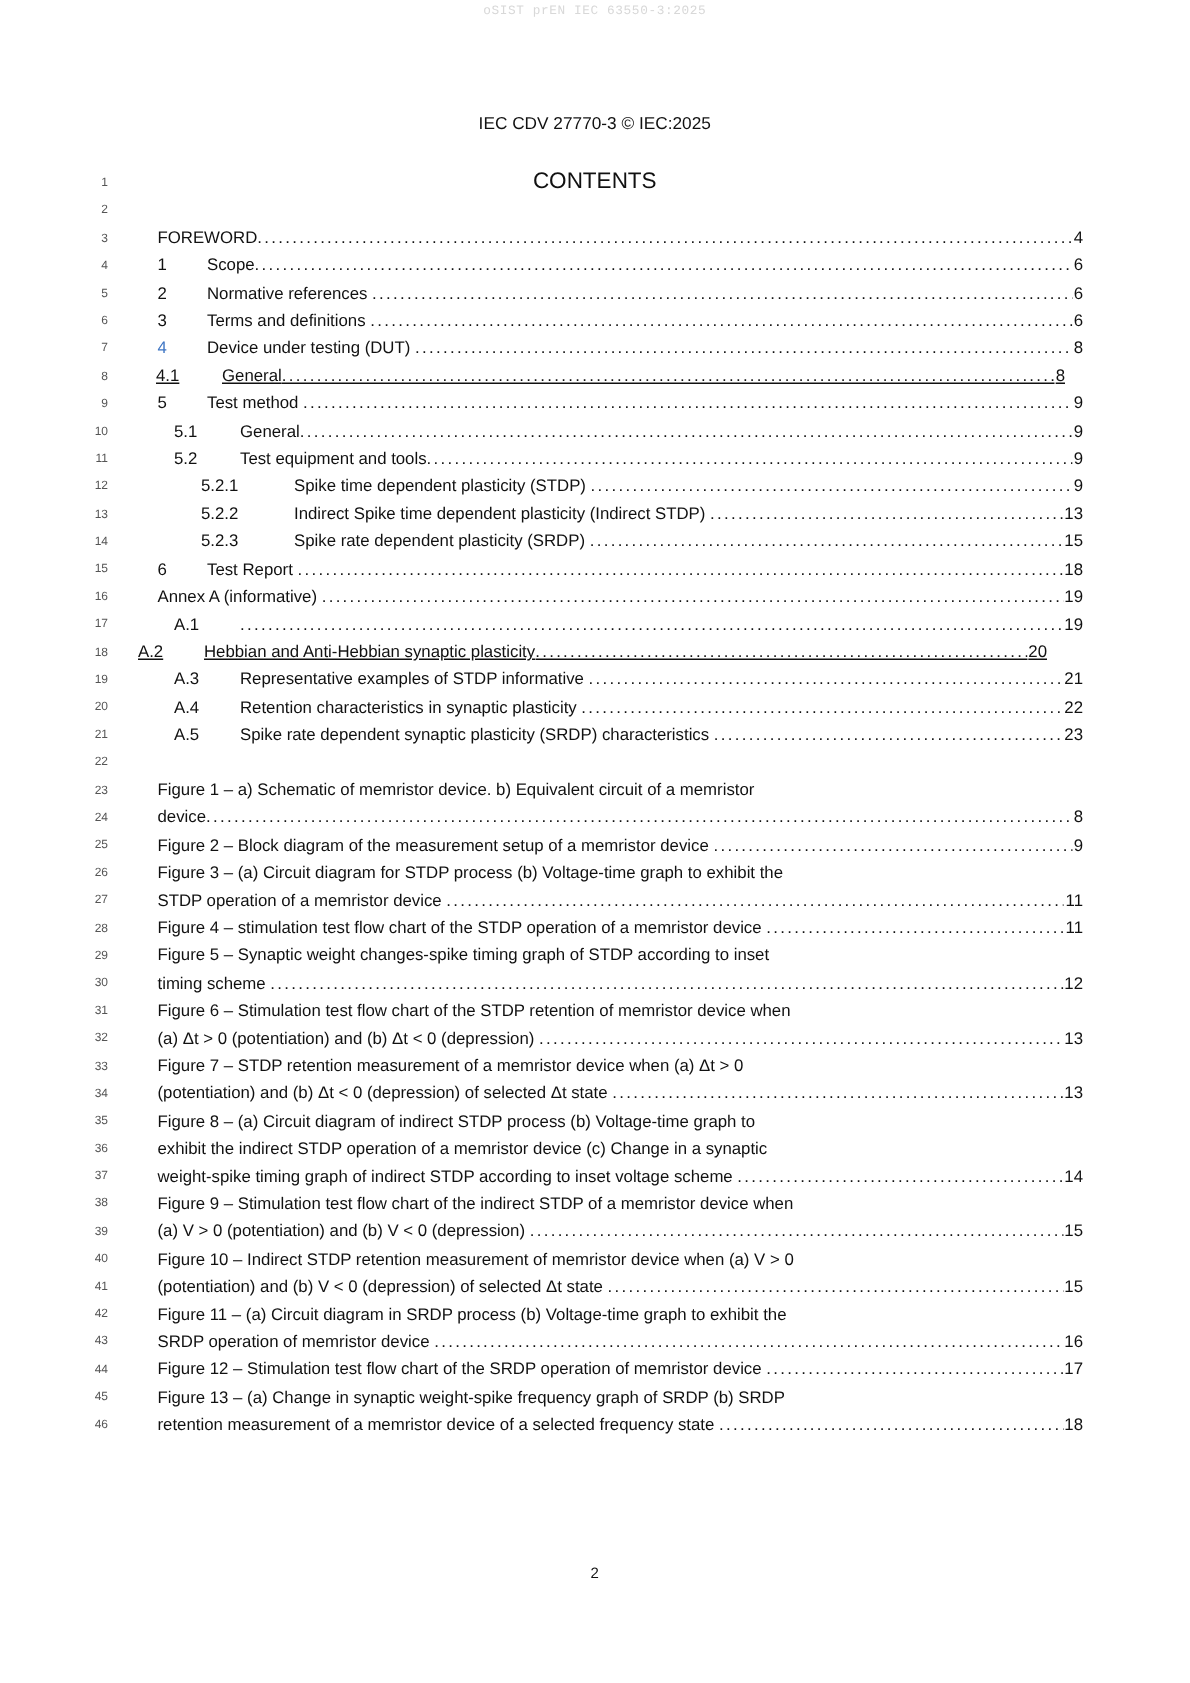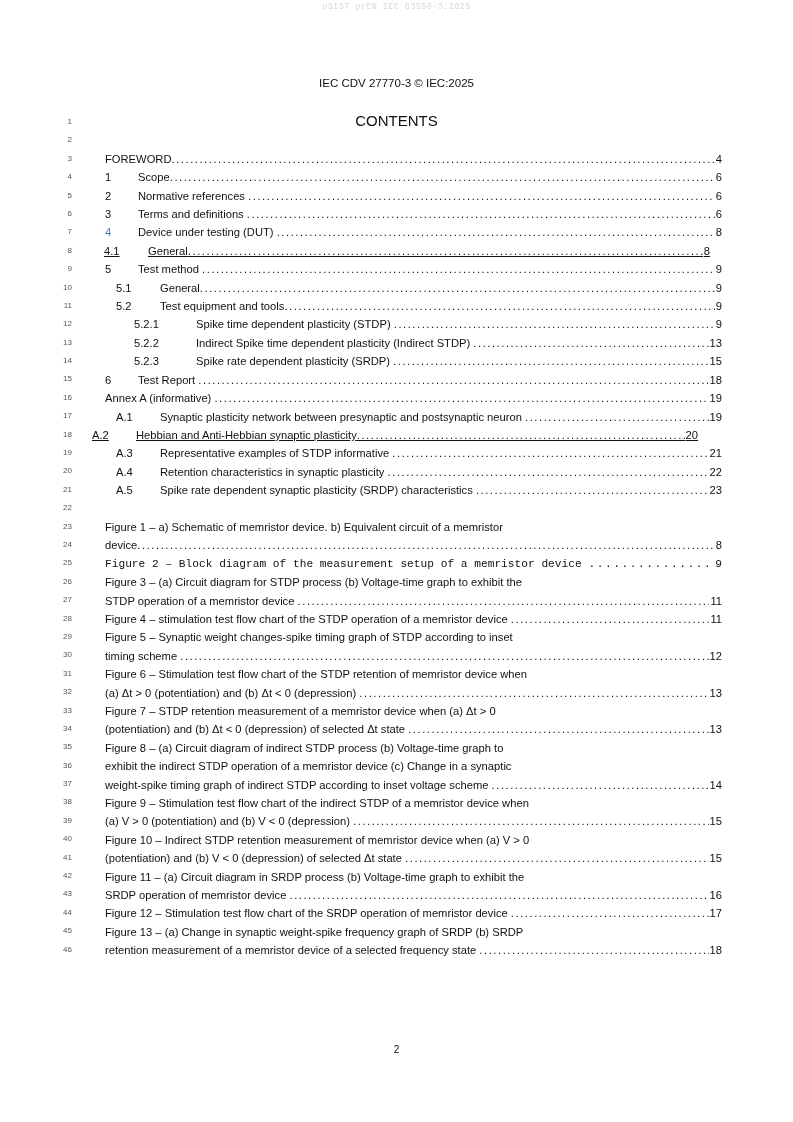--- a/index.html
+++ b/index.html
@@ -335,21 +335,20 @@
           <span class="ent-txt">Annex A (informative) </span>
           <span class="leader"></span>
           <span class="pg">19</span>
         </div>
       </div>
     </div>
     <div class="toc-row">
       <div class="entry" style="margin-left: 104px; width: 606px;">
         <div class="ent-line">
           <span class="ent-num" style="width: 44px; display: inline-block;">A.1</span>
-          <span class="ent-txt">Synaptic plasticity network between presynaptic and postsynaptic neuron </span>
           <span class="leader"></span>
           <span class="pg">19</span>
         </div>
       </div>
     </div>
     <div class="toc-row">
       <div class="entry" style="margin-left: 80px; width: 606px; text-decoration: underline;">
         <div class="ent-line">
           <span class="ent-num" style="width: 44px; display: inline-block;">A.2</span>
           <span class="ent-txt">Hebbian and Anti-Hebbian synaptic plasticity</span>
@@ -393,21 +392,21 @@
       <div class="entry" style="margin-left: 93px; width: 617px;">
         <div style="white-space: pre-wrap;">Figure 1 – a) Schematic of memristor device. b) Equivalent circuit of a memristor</div>
         <div class="ent-line">
           <span class="ent-txt">device</span>
           <span class="leader"></span>
           <span class="pg">8</span>
         </div>
       </div>
     </div>
     <div class="toc-row">
-      <div class="entry" style="margin-left: 93px; width: 617px; font-family: Liberation Mono, monospace;">
+      <div class="entry" style="margin-left: 93px; width: 617px;">
         <div class="ent-line">
           <span class="ent-txt">Figure 2 – Block diagram of the measurement setup of a memristor device </span>
           <span class="leader"></span>
           <span class="pg">9</span>
         </div>
       </div>
     </div>
     <div class="toc-row">
       <div class="entry" style="margin-left: 93px; width: 617px;">
         <div style="white-space: pre-wrap;">Figure 3 – (a) Circuit diagram for STDP process (b) Voltage-time graph to exhibit the</div>

